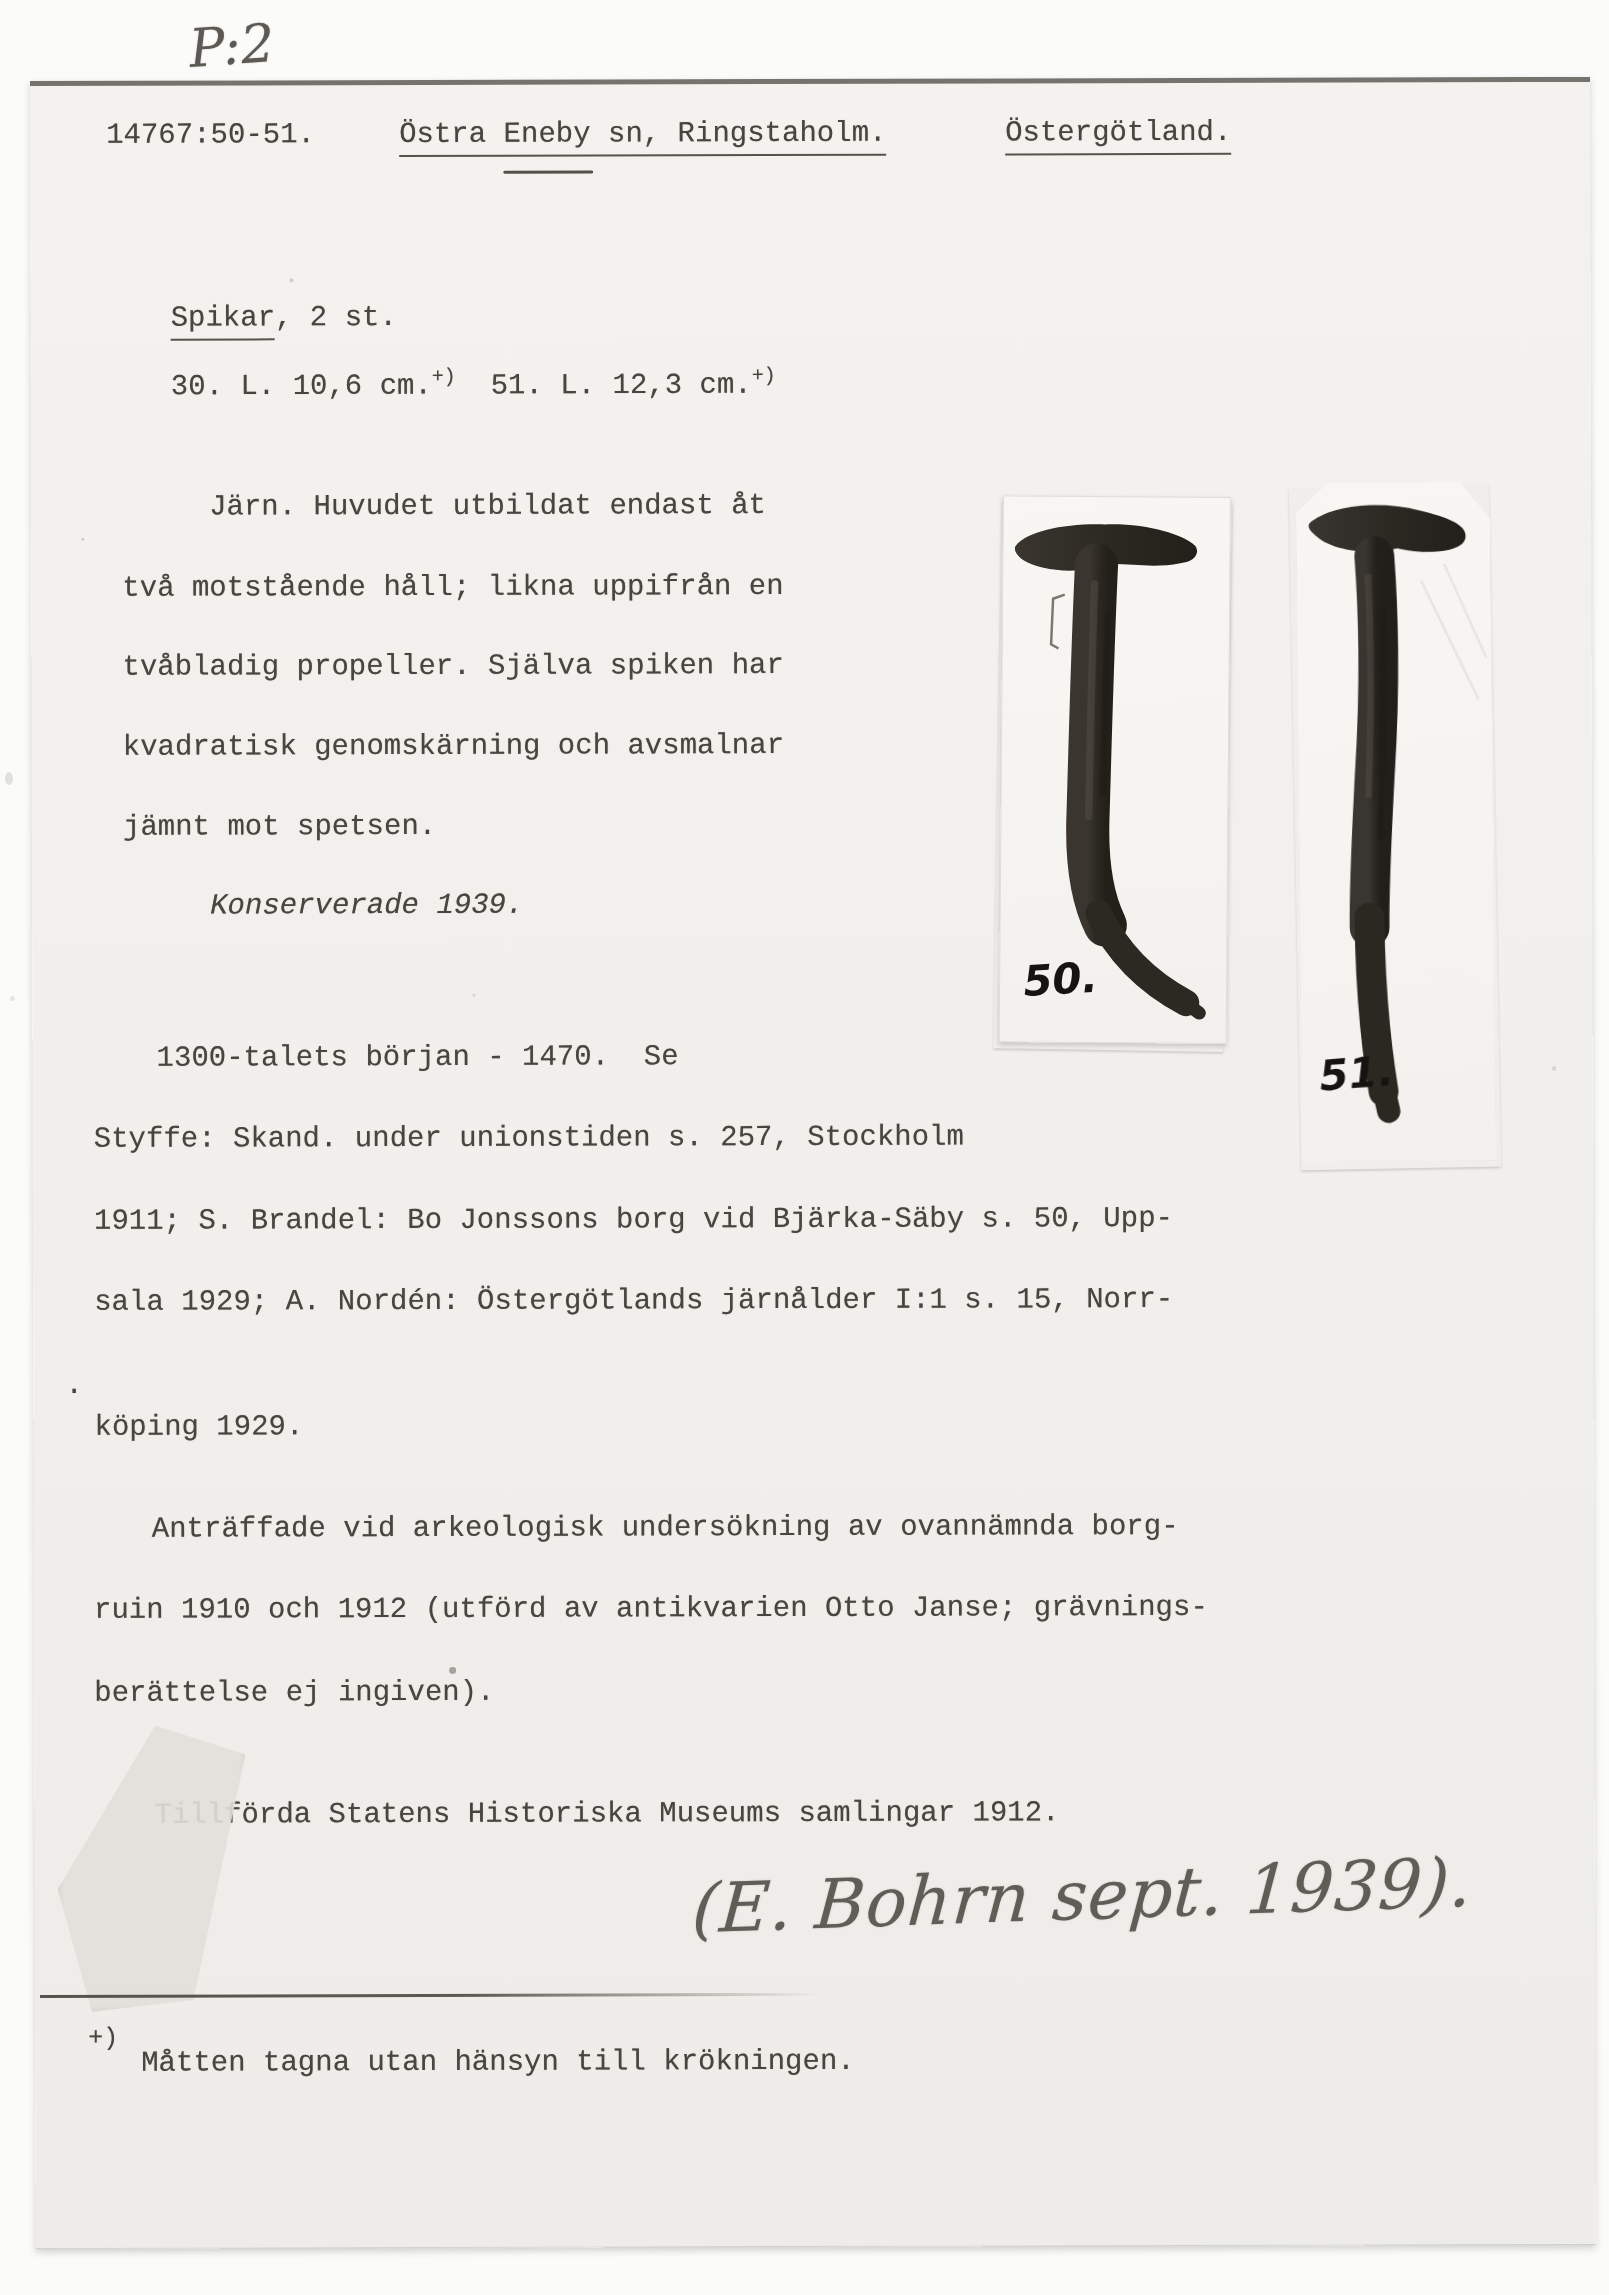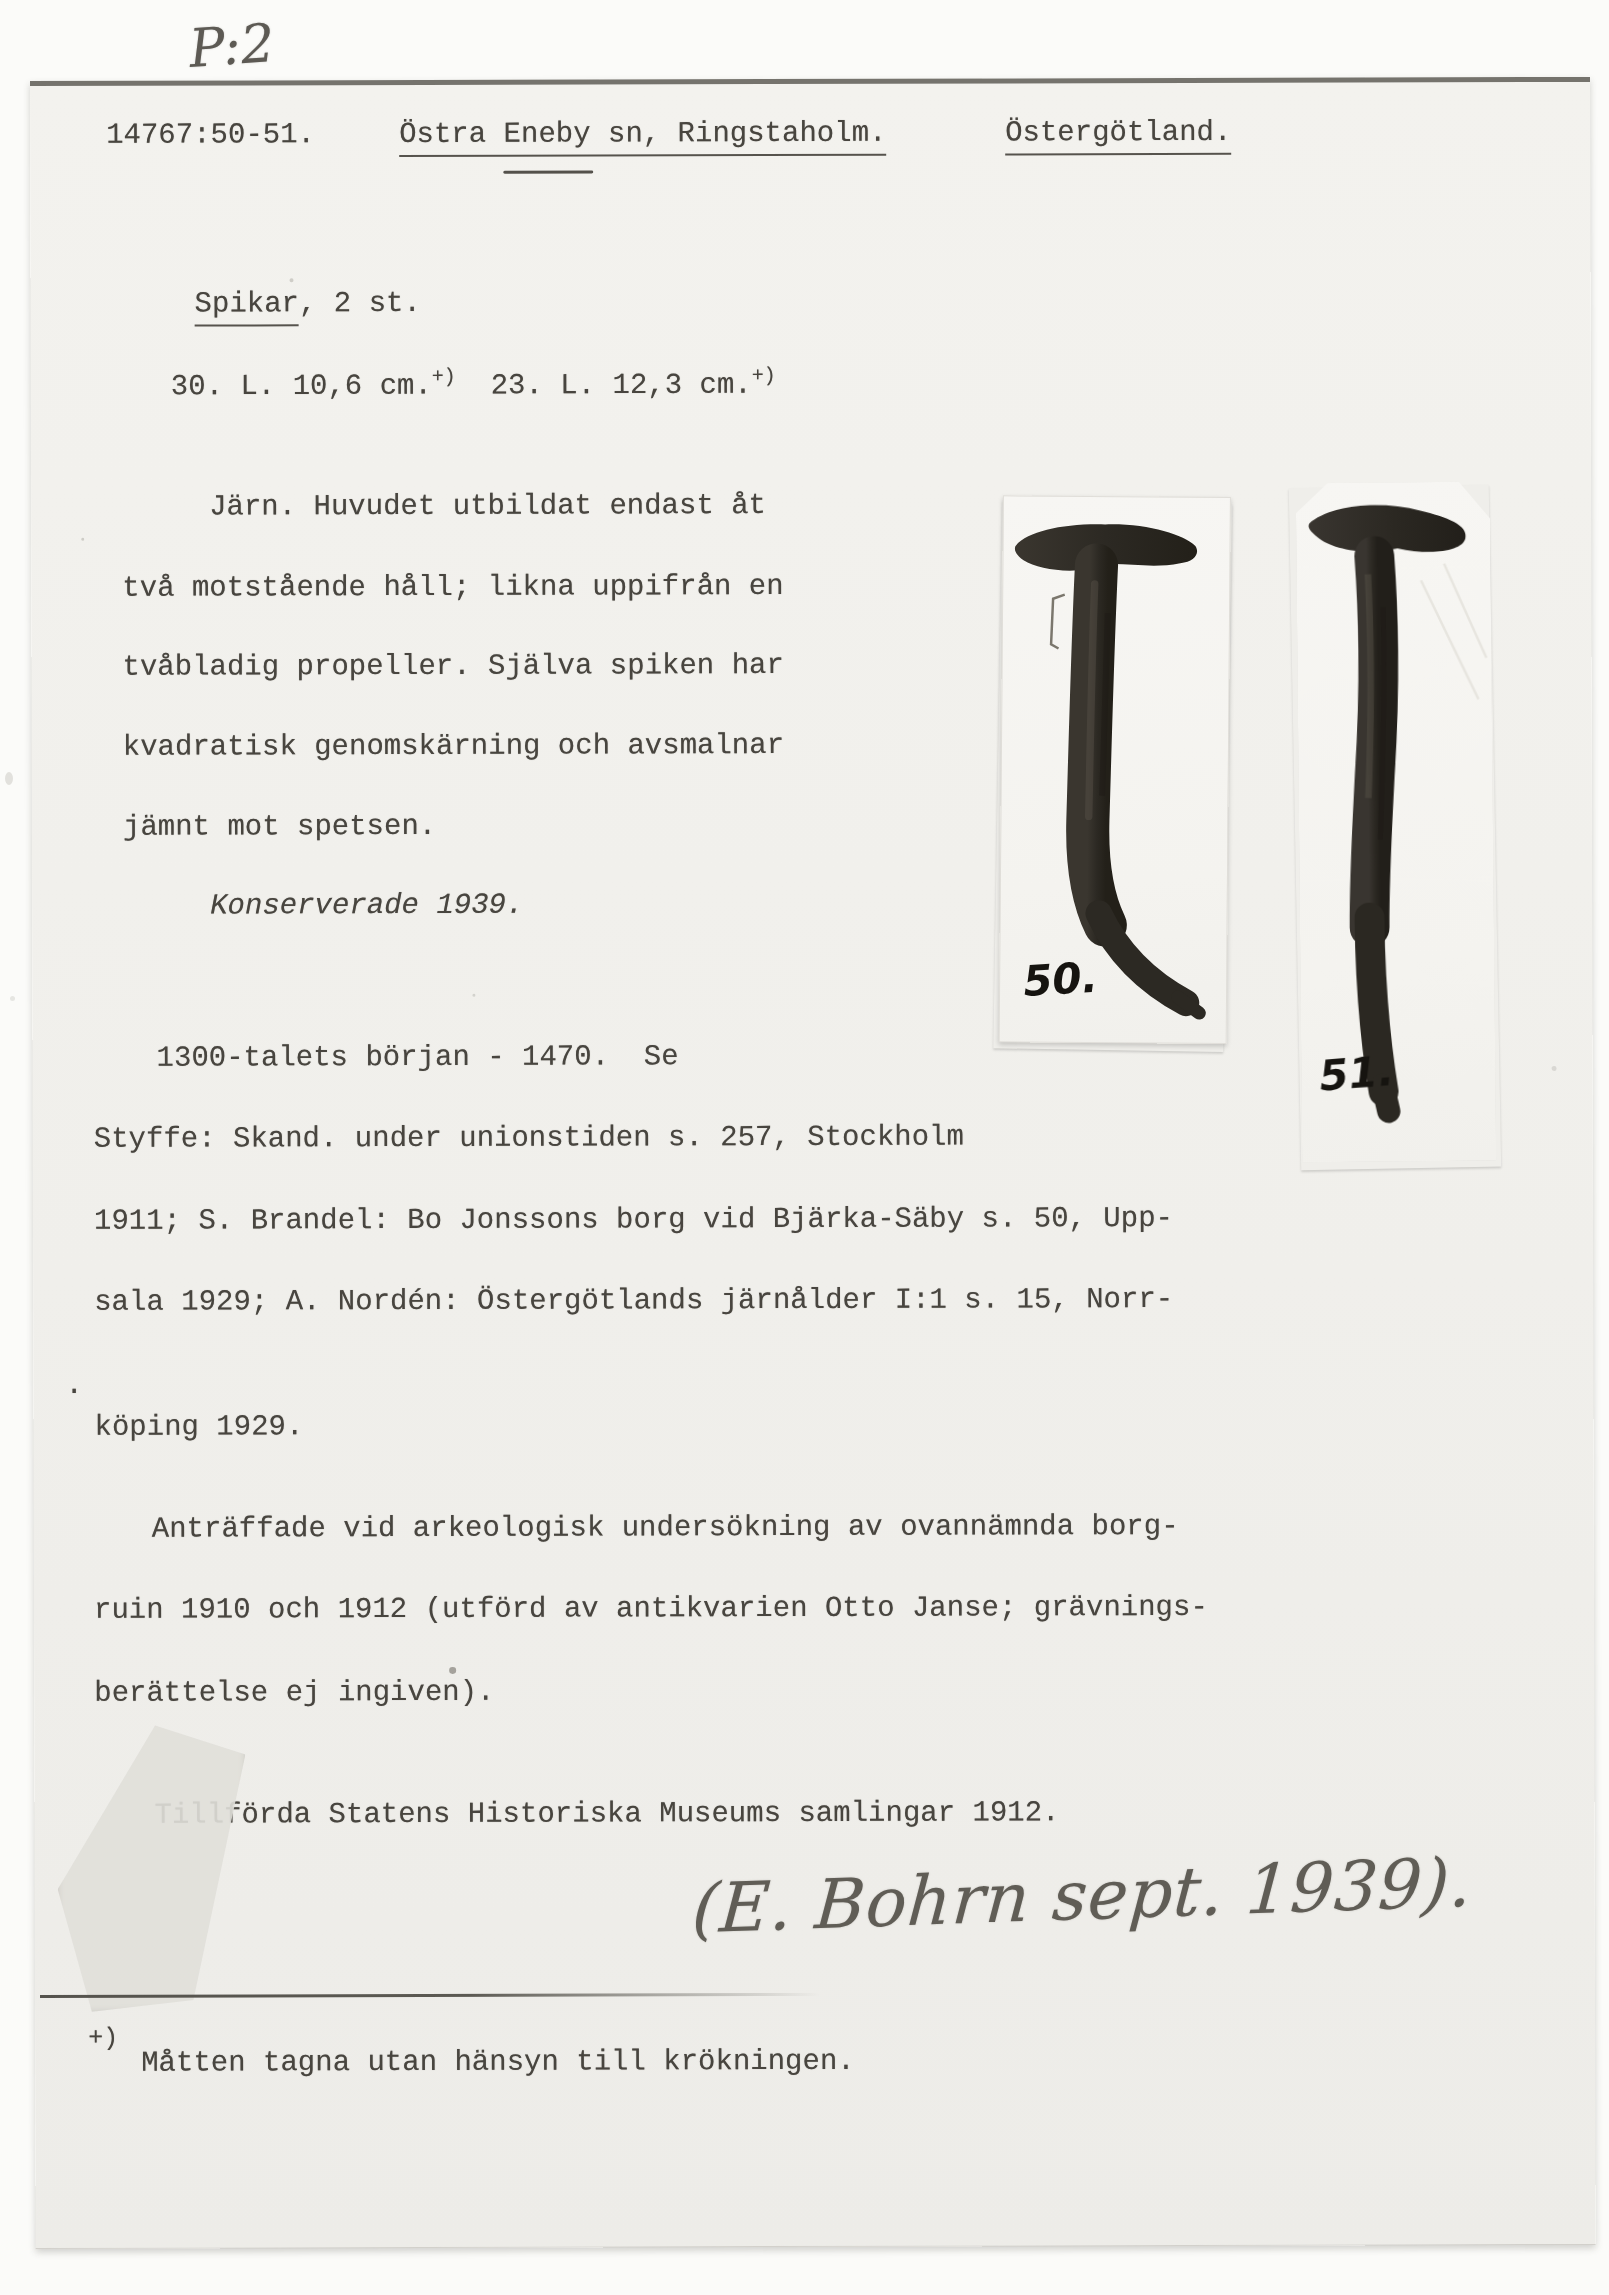--- a/index.html
+++ b/index.html
@@ -63,23 +63,23 @@
 
   <div class="hand hand-p2">P:2</div>
 
   <div class="card">
 
     <div class="tw" style="left:76px;top:33px;">14767:50-51.</div>
     <div class="tw" style="left:369px;top:33px;"><span class="ul">Östra Eneby sn, Ringstaholm.</span></div>
     <div class="uline" style="left:473px;top:86px;width:90px;"></div>
     <div class="tw" style="left:975px;top:33px;text-align:right;"><span class="ul">Östergötland.</span></div>
 
-    <div class="tw" style="left:140px;top:202px;margin-left:24px;"><span class="ul">Spikar</span><span>, 2 st.</span></div>
+    <div class="tw" style="left:140px;top:216px;"><span class="ul">Spikar</span><span>, 2 st.</span></div>
 
-    <div class="tw" style="left:140px;top:275px;"><span>30. L. 10,6 cm.</span><sup class="fm">+)</sup><span>  </span><span>23. L. 12,3 cm.</span><sup class="fm">+)</sup></div>
+    <div class="tw" style="left:140px;top:275px;"><span>30. L. 10,6 cm.</span><sup class="fm">+)</sup><span>  </span><span>51. L. 12,3 cm.</span><sup class="fm">+)</sup></div>
 
     <div class="tw" style="left:178px;top:405px;">Järn. Huvudet utbildat endast åt</div>
     <div class="tw" style="left:91px;top:486px;">två motstående håll; likna uppifrån en</div>
     <div class="tw" style="left:91px;top:565px;">tvåbladig propeller. Själva spiken har</div>
     <div class="tw" style="left:91px;top:645px;">kvadratisk genomskärning och avsmalnar</div>
     <div class="tw" style="left:91px;top:725px;text-align:right;">jämnt mot spetsen.</div>
     <div class="tw" style="left:178px;top:804px;font-style:italic;">Konserverade 1939.</div>
 
     <div class="tw" style="left:124px;top:956px;">1300-talets början - 1470.  Se</div>
     <div class="tw" style="left:61px;top:1037px;">Styffe: Skand. under unionstiden s. 257, Stockholm</div>

